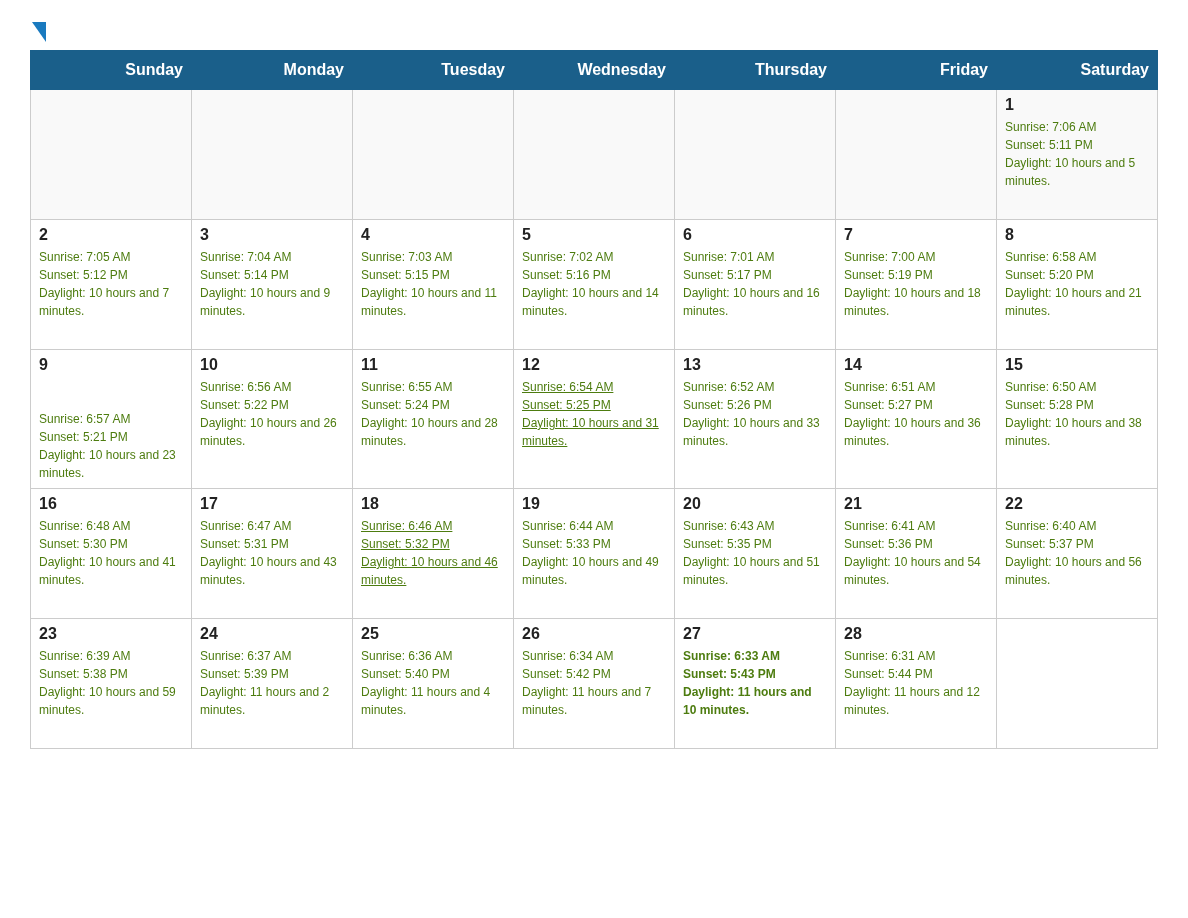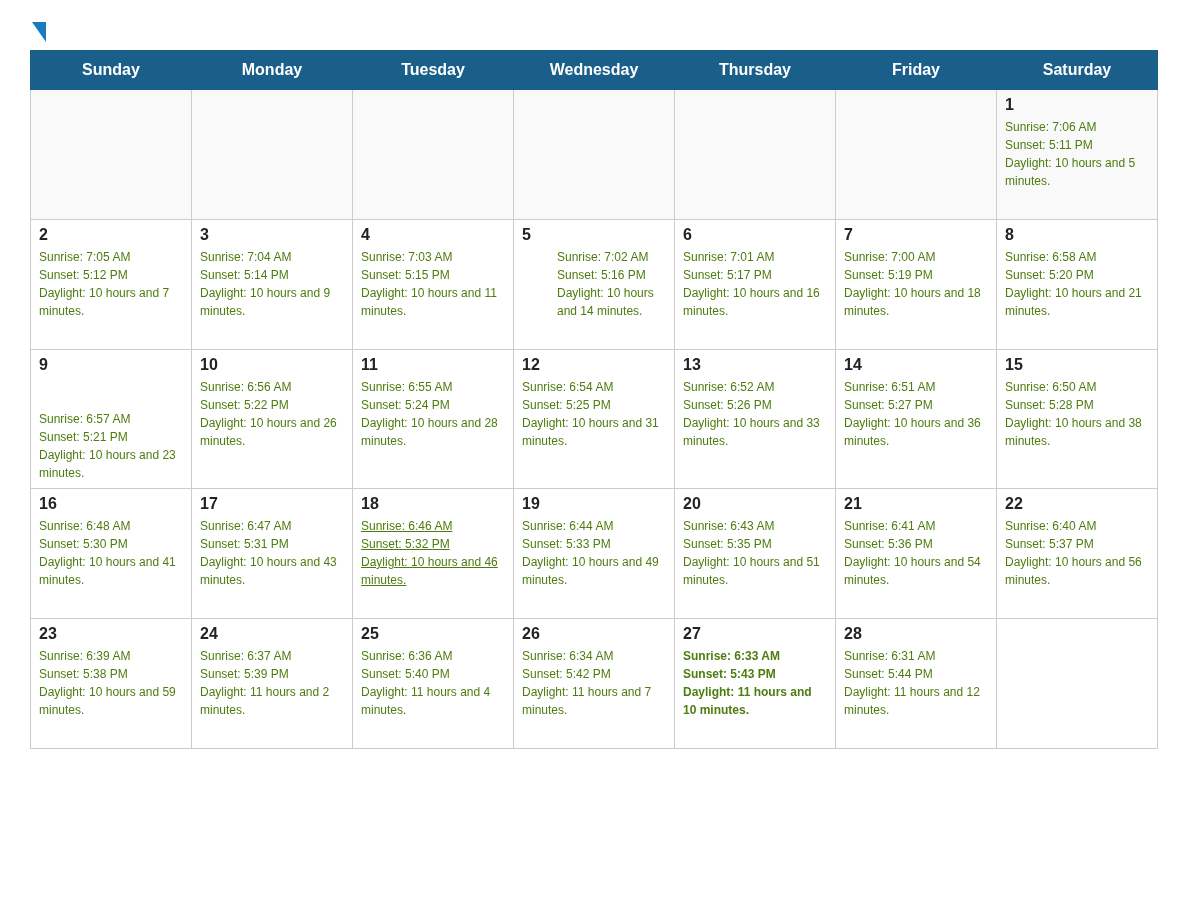--- a/index.html
+++ b/index.html
@@ -63,21 +63,21 @@
       width: 100%;
       border-collapse: collapse;
       margin-top: 10px;
     }
     .calendar th {
       background: #1a5f8a;
       color: #fff;
       font-size: 16px;
       font-weight: bold;
       padding: 10px 8px;
-      text-align: center;
+      text-align: right;
       border: 1px solid #1a5f8a;
     }
     .calendar td {
       border: 1px solid #ccc;
       vertical-align: top;
       padding: 6px 8px;
       width: calc(100% / 7);
       min-height: 120px;
       font-size: 12.5px;
       color: #333;
@@ -163,21 +163,21 @@
 Daylight: 10 hours and 9 minutes.</div>
         </td>
         <td>
           <span class="day-num">4</span>
           <div class="day-info" style="white-space: pre-line;">Sunrise: 7:03 AM
 Sunset: 5:15 PM
 Daylight: 10 hours and 11 minutes.</div>
         </td>
         <td>
           <span class="day-num">5</span>
-          <div class="day-info" style="white-space: pre-line; margin-left: 35px;">Sunrise: 7:02 AM
+          <div class="day-info" style="white-space: pre-line;">Sunrise: 7:02 AM
 Sunset: 5:16 PM
 Daylight: 10 hours and 14 minutes.</div>
         </td>
         <td>
           <span class="day-num">6</span>
           <div class="day-info" style="white-space: pre-line;">Sunrise: 7:01 AM
 Sunset: 5:17 PM
 Daylight: 10 hours and 16 minutes.</div>
         </td>
         <td>
@@ -207,21 +207,21 @@
 Daylight: 10 hours and 26 minutes.</div>
         </td>
         <td>
           <span class="day-num">11</span>
           <div class="day-info" style="white-space: pre-line;">Sunrise: 6:55 AM
 Sunset: 5:24 PM
 Daylight: 10 hours and 28 minutes.</div>
         </td>
         <td>
           <span class="day-num">12</span>
-          <div class="day-info" style="white-space: pre-line;">Sunrise: 6:54 AM
+          <div class="day-info" style="white-space: pre-line; text-decoration: underline;">Sunrise: 6:54 AM
 Sunset: 5:25 PM
 Daylight: 10 hours and 31 minutes.</div>
         </td>
         <td>
           <span class="day-num">13</span>
           <div class="day-info" style="white-space: pre-line;">Sunrise: 6:52 AM
 Sunset: 5:26 PM
 Daylight: 10 hours and 33 minutes.</div>
         </td>
         <td>

